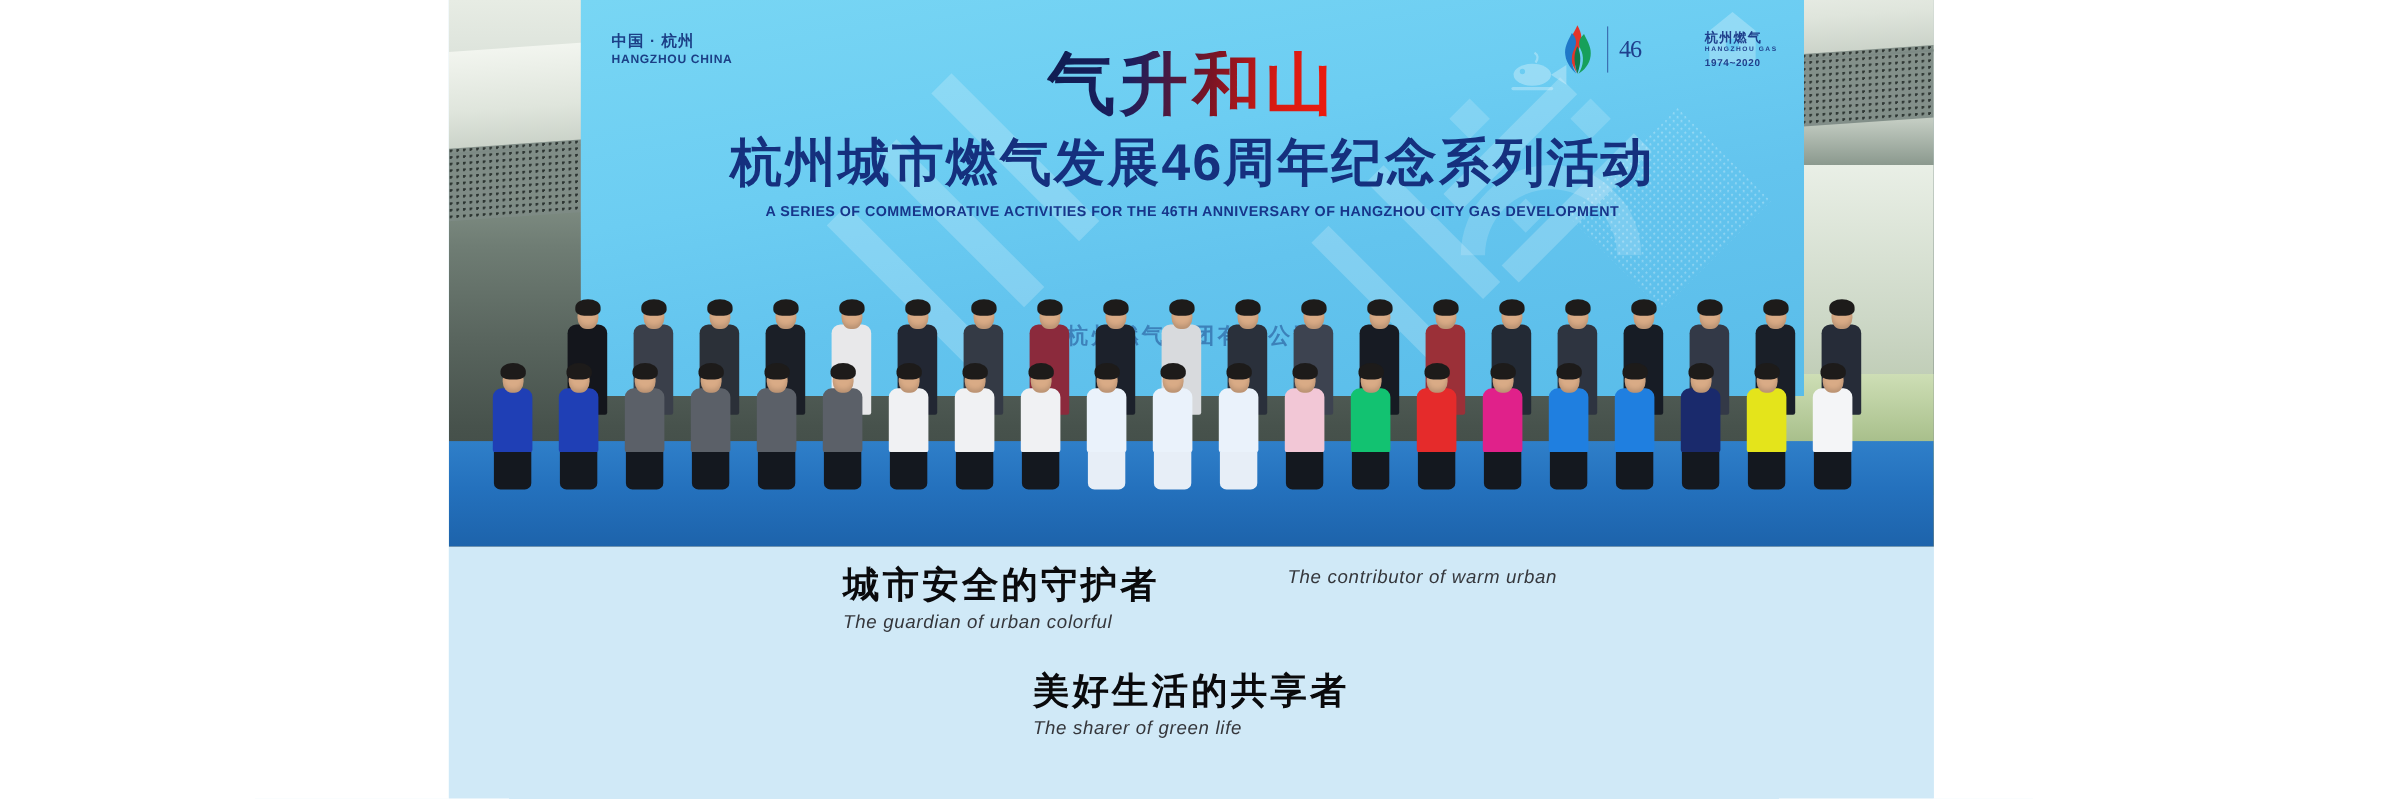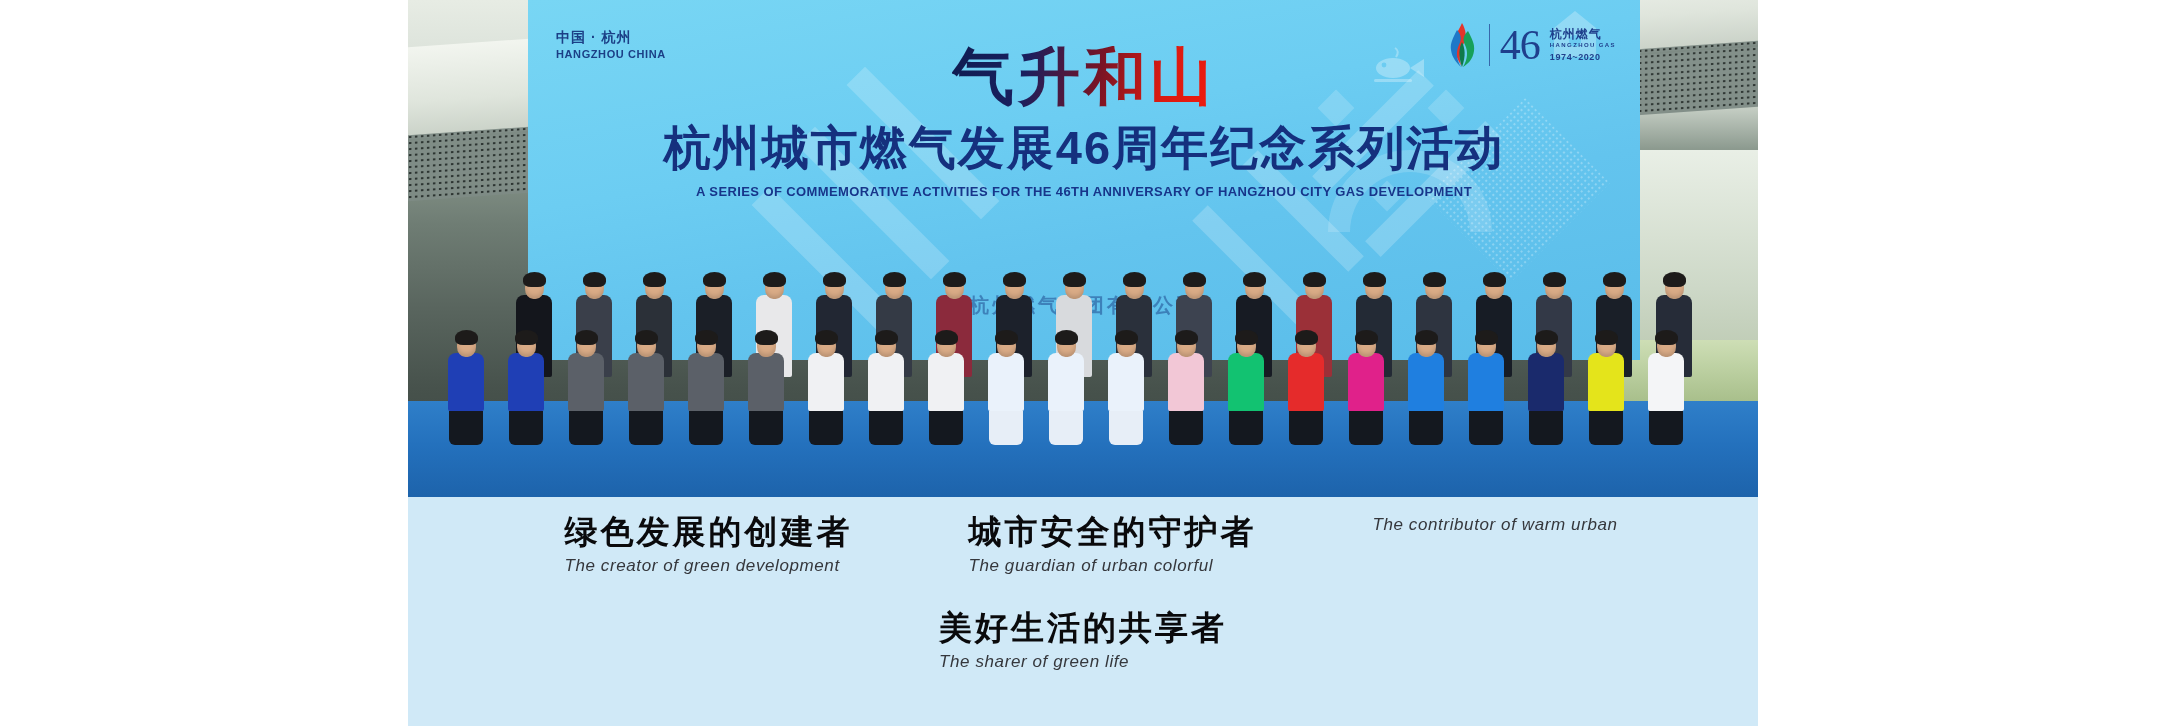--- a/index.html
+++ b/index.html
@@ -158,26 +158,26 @@
   }
   #flame-icon { flex: 0 0 auto; }
   .logo-div {
     width: 1px;
     height: 42px;
     background: #2a4d98;
     opacity: .8;
   }
   #logo-46 {
     font-family: "Liberation Serif", serif;
-    font-size: 42px;
+    font-size: 22px;
     color: #1f3f8c;
     letter-spacing: -1px;
     line-height: 1;
   }
-  #logo-words { line-height: 1.25; color: #1f3f8c; }
+  #logo-words { line-height: 1.25; color: #1f3f8c; margin-left: 48px; }
   #logo-words .w1 { font-size: 12px; font-weight: 700; letter-spacing: 1px; }
   #logo-words .w2 { font-size: 6px; font-weight: 700; letter-spacing: 1.4px; }
   #logo-words .w3 { font-size: 9px; font-weight: 700; letter-spacing: .6px; margin-top: 2px; }
 
   
   #art-title {
     position: absolute;
     left: 50%;
     top: 46px;
     transform: translateX(-50%);
@@ -672,24 +672,20 @@
           <div class="p-body" style="background:#f4f5f7"></div>
           <div class="p-legs"></div>
         </div>
       </div>
     </div>
 
     <div id="captions">
 
       <div class="cap-row" id="cap-row-1">
         <div class="caption">
-          <div class="cap-cn">绿色发展的创建者</div>
-          <div class="cap-en">The creator of green development</div>
-        </div>
-        <div class="caption">
           <div class="cap-cn">城市安全的守护者</div>
           <div class="cap-en">The guardian of urban colorful</div>
         </div>
         <div class="caption">
           <div class="cap-en">The contributor of warm urban</div>
         </div>
       </div>
 
       <div class="cap-row" id="cap-row-2">
         <div class="caption">

